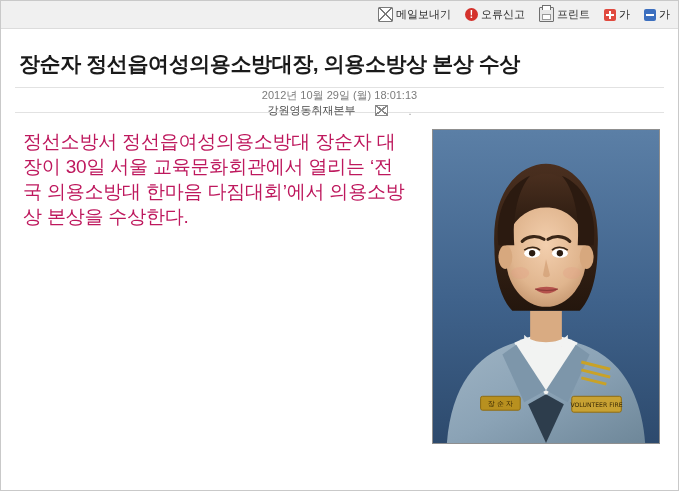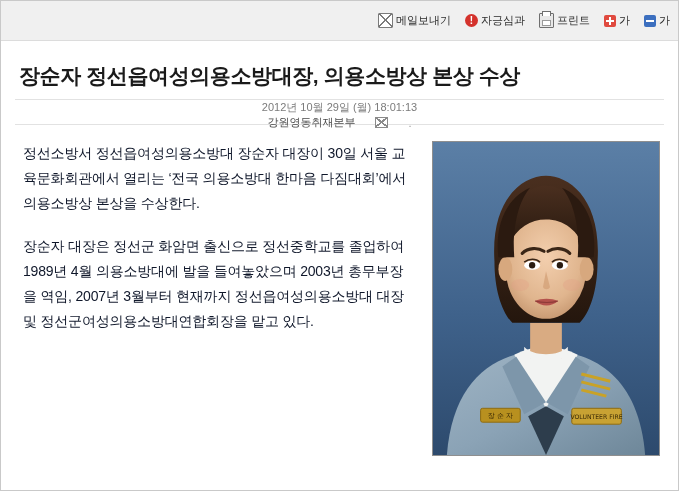--- a/index.html
+++ b/index.html
@@ -18,21 +18,21 @@
     position: relative;
     width: 679px;
     height: 491px;
     box-sizing: border-box;
     border: 1px solid #c9c9c9;
     background: #ffffff;
   }
 
   
   .toolbar {
-    height: 40px;
+    height: 28px;
     background: #f0f0f0;
     border-bottom: 1px solid #dcdcdc;
     display: flex;
     align-items: center;
     justify-content: flex-end;
     padding-right: 8px;
     box-sizing: border-box;
     font-size: 11px;
     color: #333;
   }
@@ -178,23 +178,23 @@
       linear-gradient(to bottom left, transparent 42%, #8a8a8a 42%, #8a8a8a 54%, transparent 54%);
   }
   .meta-dot { color: #9a9a9a; }
 
   
   .body-area {
     padding: 16px 18px 0 22px;
     position: relative;
   }
   .article {
-    font-size: 14px;
+    font-size: 19px;
     line-height: 25px;
-    color: #0f172a;
+    color: #be185d;
     letter-spacing: -0.2px;
   }
   .article p { margin: 0 0 18px 0; }
 
   .photo-wrap {
     float: right;
     width: 228px;
     margin: 0 0 8px 16px;
     padding-left: 8px;
   }
@@ -214,21 +214,21 @@
 
   <div class="toolbar">
 
     <div class="tool-item">
       <span class="ico ico-mail"></span>
       <span class="label">메일보내기</span>
     </div>
 
     <div class="tool-item">
       <span class="ico ico-alert">!</span>
-      <span class="label">자긍심과</span>
+      <span class="label">오류신고</span>
     </div>
 
     <div class="tool-item">
       <span class="ico ico-print"></span>
       <span class="label">프린트</span>
     </div>
 
     <div class="tool-item">
       <span class="ico ico-plus"></span>
       <span class="label">가</span>
@@ -337,18 +337,17 @@
 
         <g>
           <rect x="140" y="268" width="50" height="16" rx="2" fill="#c8a233" stroke="#8e6c12"></rect>
           <text x="165" y="279" font-family="DejaVu Sans, sans-serif" font-size="6.2" fill="#3a2a05" text-anchor="middle">VOLUNTEER FIRE</text>
         </g>
       </svg>
     </div>
 
     <div class="article">
       <p>정선소방서 정선읍여성의용소방대 장순자 대장이 30일 서울 교육문화회관에서 열리는 ‘전국 의용소방대 한마음 다짐대회’에서 의용소방상 본상을 수상한다.</p>
-      <p>장순자 대장은 정선군 화암면 출신으로 정선중학교를 졸업하여 1989년 4월 의용소방대에 발을 들여놓았으며 2003년 총무부장을 역임, 2007년 3월부터 현재까지 정선읍여성의용소방대 대장 및 정선군여성의용소방대연합회장을 맡고 있다.</p>
     </div>
 
   </div>
 
 </div>
 
 </body></html>

